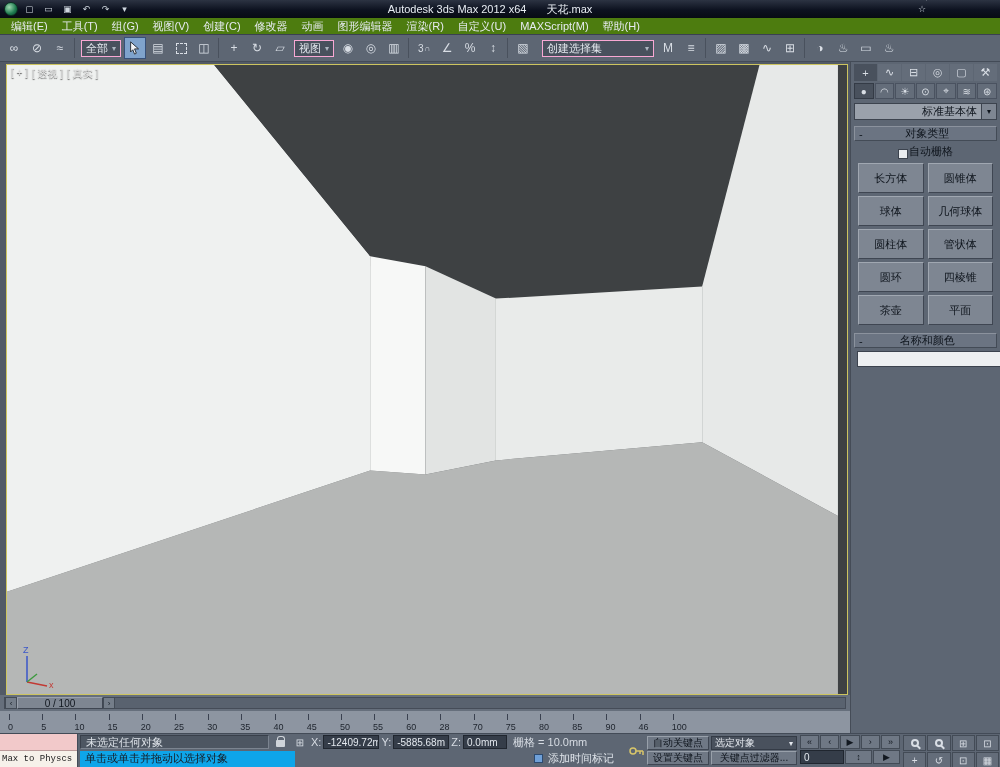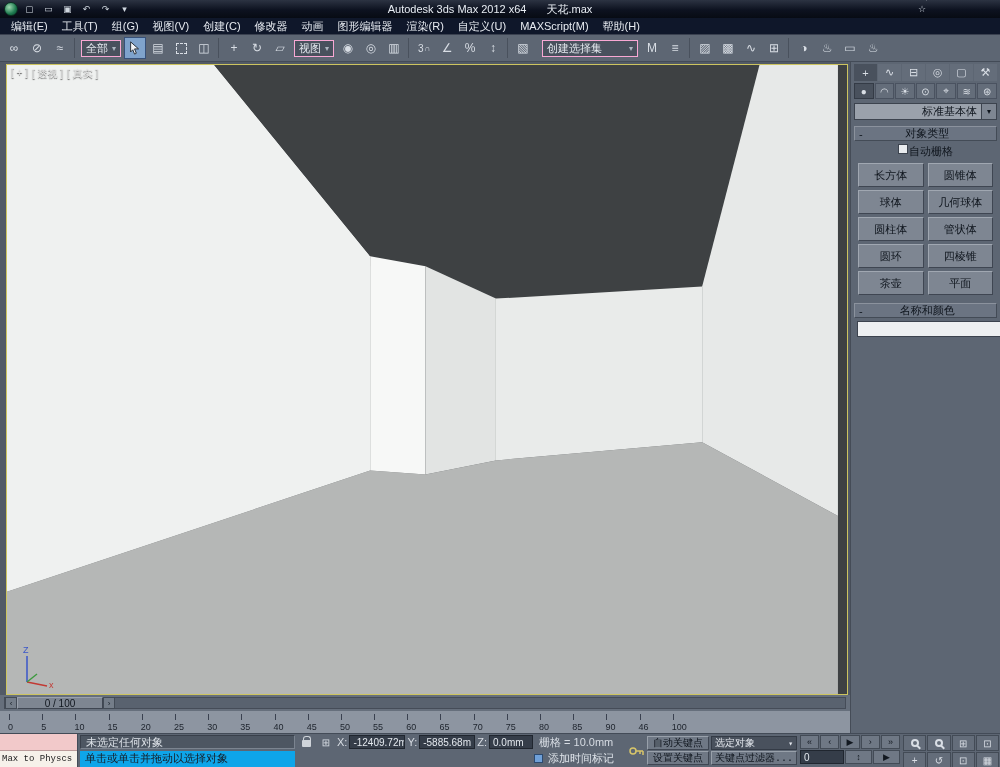--- a/index.html
+++ b/index.html
@@ -16,21 +16,21 @@
            font-size:9px; color:#cfd6de; }
   .title-center { flex:1; display:flex; justify-content:center; gap:20px; align-items:center; }
   .app-title { font-size:11px; color:#e8edf3; }
   .doc-title { font-size:11px; color:#e8edf3; }
   .infocenter { display:flex; align-items:center; gap:2px;flex-direction:column; }
   .search-box { width:148px; height:13px; background:#1d2430; border:1px solid #3c4554;
                 color:#9aa3af; font-size:9px; padding:0 3px; font-family:"Liberation Sans",sans-serif; }
   .ic-icon { width:14px; height:13px; display:flex; align-items:center; justify-content:center; font-size:9px; color:#cfd6de; }
 
   
-  .menubar { height:17px; background:#0f172a; border-bottom:1px solid #3a4150;
+  .menubar { height:17px; background:#4d7c0f; border-bottom:1px solid #3a4150;
              display:flex; align-items:center; padding:4px 4px; }
   .menu-item { padding:1px 7px; color:#e7ebf1; cursor:default; }
 
   
   .toolbar { height:27px; background:#5d6673; border-bottom:1px solid #434b57;
              display:flex; align-items:center; padding:0 3px; gap:1px; overflow:hidden; }
   .tbtn { min-width:22px; height:22px; display:flex; align-items:center; justify-content:center;
           color:#d9dee5; font-size:12px; border:1px solid transparent; }
   .tbtn.active { background:#7fa3cc; border:1px solid #2f4songa7; border-color:#37517a; color:#0d1117; }
   .tsep { width:2px; height:20px; border-left:1px solid #49515d; border-right:1px solid #6e7πε785; margin:0 2px; }
@@ -72,47 +72,47 @@
   .cp-cats { display:flex; gap:1px; margin-bottom:4px; }
   .cp-cat { flex:1; height:16px; display:flex; align-items:center; justify-content:center; color:#d9dee5; font-size:10px;
             border:1px solid #4a5260; background:#646d7a; }
   .cp-cat.active { background:#49515d; border-color:#343b46; }
   .cp-combo { height:17px; background:#9aa1ab; border:1px solid #3c434e; color:#10161e; display:flex; align-items:center; margin-bottom:6px; }
   .cp-combo .txt { flex:1; padding:0 4px;text-align:right; }
   .cp-combo .btn { width:15px; height:100%; background:#7e8692; border-left:1px solid #3c434e; display:flex; align-items:center; justify-content:center; font-size:8px; color:#10161e; }
   .rollout-h { height:15px; background:#6b7482; border:1px solid #8b929d; border-bottom-color:#434b56; border-right-color:#434b56;
                display:flex; align-items:center; padding:0 4px; margin-bottom:3px; color:#10161e; }
   .rollout-h .rtitle { flex:1; text-align:center; }
-  .autogrid { display:flex; align-items:flex-start; gap:1px; justify-content:center; margin-bottom:4px; color:#10161e; }
+  .autogrid { display:flex; align-items:flex-end; gap:1px; justify-content:center; margin-bottom:4px; color:#10161e; }
   .chk { width:10px; height:10px; background:#e9ecef; border:1px solid #3c434e; }
   .obj-grid { display:grid; grid-template-columns:1fr 1fr; gap:3px 4px; padding:0 4px 8px 4px; }
-  .cpbtn { height:24px; background:#7e8692; border:1px solid #a0a7b1; border-right-color:#3f4652; border-bottom-color:#3f4652;
+  .cpbtn { height:30px; background:#7e8692; border:1px solid #a0a7b1; border-right-color:#3f4652; border-bottom-color:#3f4652;
            display:flex; align-items:center; justify-content:center; color:#0e141c; }
   .namecolor-row { display:flex; gap:4px; padding:0 3px; align-items:center; }
   .name-field { flex:1; height:16px; background:#eef0f2; border:1px solid #3c434e; }
 
   
   .statusbar { height:34px; background:#5d6673; border-top:1px solid #434b57; display:flex; }
   .listener { width:78px; display:flex; flex-direction:column; border-right:1px solid #434b57; }
   .listener .macro { flex:1; background:#f2c9ca; border-bottom:1px solid #b99; }
   .listener .mini { flex:1; background:#f6f1ea; color:#1a1a1a; font-family:"Liberation Mono",monospace; font-size:9px;
                     display:flex; align-items:center; padding:0 2px; white-space:nowrap; overflow:hidden; }
   .sb-mid { flex:1; display:flex; flex-direction:column; min-width:0; }
   .sb-row { height:17px; display:flex; align-items:center; gap:2px; padding:0 2px; overflow:hidden; }
   .sunken { background:#4d5662; border:1px solid #39404b; border-bottom-color:#7b8490; border-right-color:#7b8490;
             color:#dfe4ea; height:14px; display:flex; align-items:center; padding:0 5px; }
-  .status-box { width:215px; }
+  .status-box { width:189px; }
   .prompt-box { width:215px; background:#0ea5e9; color:#161c25; border:1px solid #6d7慢582; height:14px; display:flex; align-items:center; padding:16px 5px; }
   .coord { display:flex; align-items:center; gap:2px; }
   .coord .lbl { color:#d7dce3; }
   .coord .val { width:56px; height:14px; background:#353d49; border:1px solid #20262f; color:#e3e8ee;
                 display:flex; align-items:center; padding:0 3px; overflow:hidden; font-size:10px; }
   .coord .val.z { width:44px; }
   .grid-text { color:#d7dce3; margin-left:4px; white-space:nowrap; }
-  .sb-btncol { width:64px; display:flex; flex-direction:column; justify-content:center; gap:1px; padding:1px;font-family:Liberation Mono, monospace; }
+  .sb-btncol { width:64px; display:flex; flex-direction:column; justify-content:center; gap:1px; padding:1px; }
   .sb-btncol2 { width:88px; }
   .sbbtn { height:14px; background:#6f7885; border:1px solid #98a0aa; border-right-color:#3f4652; border-bottom-color:#3f4652;
            color:#0e141c; display:flex; align-items:center; justify-content:center; font-size:10px; white-space:nowrap; overflow:hidden; }
   .sbcombo { height:14px; background:#49515d; border:1px solid #343b46; color:#e4e8ee; display:flex; align-items:center; justify-content:space-between; padding:0 3px; font-size:10px; }
   .keycol { width:20px; display:flex; align-items:center; justify-content:center; }
   .playcol { width:104px; display:flex; flex-direction:column; gap:1px; padding:1px 2px; }
   .playrow { height:14px; display:flex; gap:1px; }
   .pbtn { flex:1; background:#6f7885; border:1px solid #434b56; color:#121820; font-size:9px;
           display:flex; align-items:center; justify-content:center; }
   .timefield { width:44px; background:#353d49; border:1px solid #20262f; color:#e3e8ee; font-size:10px;
@@ -202,21 +202,21 @@
   <span class="tsep"></span>
   <span class="tbtn">
     <span class="snapnum">3</span>
       <span class="snapmag">∩</span>
   </span>
   <span class="tbtn">∠</span>
   <span class="tbtn">%</span>
   <span class="tbtn">↕</span>
   <span class="tsep"></span>
   <span class="tbtn">▧</span>
-  <div class="tcombo" style="width:96px;margin-left:7px;">
+  <div class="tcombo" style="width:112px;margin-left:7px;">
     <span style="flex:1">创建选择集</span>
       <span class="arr">▾</span>
   </div>
   <span class="tbtn">M</span>
   <span class="tbtn">≡</span>
   <span class="tsep"></span>
   <span class="tbtn">▨</span>
   <span class="tbtn">▩</span>
   <span class="tbtn">∿</span>
   <span class="tbtn">⊞</span>
@@ -270,21 +270,21 @@
           <div class="tick">15</div>
           <div class="tick">20</div>
           <div class="tick">25</div>
           <div class="tick">30</div>
           <div class="tick">35</div>
           <div class="tick">40</div>
           <div class="tick">45</div>
           <div class="tick">50</div>
           <div class="tick">55</div>
           <div class="tick">60</div>
-          <div class="tick">65</div>
+          <div class="tick">28</div>
           <div class="tick">70</div>
           <div class="tick">75</div>
           <div class="tick">80</div>
           <div class="tick">85</div>
           <div class="tick">90</div>
           <div class="tick">46</div>
           <div class="tick">100</div>
         </div>
     </div>
   </div>

